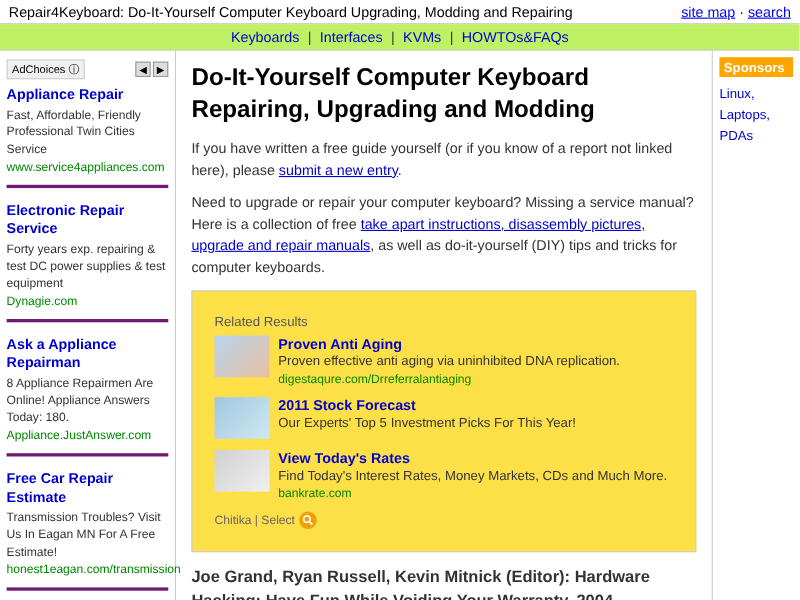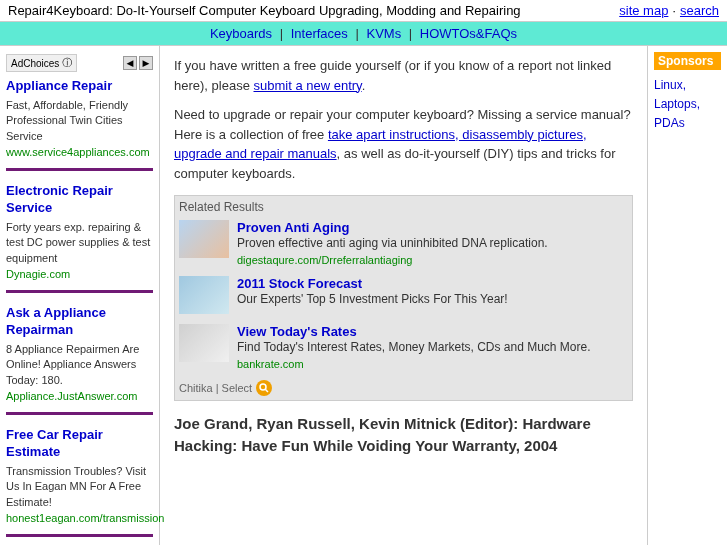--- a/index.html
+++ b/index.html
@@ -8,21 +8,21 @@
     #top-bar {
       background: #fff;
       border-bottom: 1px solid #ccc;
       padding: 3px 8px;
       display: flex;
       justify-content: space-between;
       align-items: center;
     }
 
     #nav-bar {
-      background: #5eead4;
+      background: #bef264;
       border-bottom: 1px solid #ccc;
       padding: 4px 0;
       text-align: center;
       font-size: 13px;
     }
     #nav-bar a { color: #00c; text-decoration: none; margin: 0 4px; }
     #nav-bar span { color: #333; }
 
     #layout { display: flex; width: 727px; }
 
@@ -89,23 +89,23 @@
     }
     .sponsors-links a { display: block; color: #00c; font-size: 12px; text-decoration: none; line-height: 1.6; }
 
     #main h1 { font-size: 22px; font-weight: bold; color: #000; line-height: 1.3; margin-bottom: 12px; }
 
     #main p { font-size: 13px; line-height: 1.5; margin-bottom: 10px; color: #333; }
     #main a { color: #00c; }
 
     .related-results-box {
       border: 1px solid #ccc;
-      padding: 4px;
+      padding: 20px;
       margin: 12px 0;
-      background: #e5e5e5;
+      background: #fde047;
     }
     .related-results-label { font-size: 12px; color: #555; margin-bottom: 6px; }
 
     .related-item { display: flex; margin-bottom: 10px; gap: 8px; }
     .related-thumb {
       width: 50px;
       height: 38px;
       background: #ccc;
       flex-shrink: 0;
       display: flex; align-items: center; justify-content: center;
@@ -201,20 +201,21 @@
       <div class="sidebar-ad-url">honest1eagan.com/transmission</div>
     </div>
 
     <div class="sidebar-ad">
       <div class="sidebar-ad-title">Sears® Appliance Repair</div>
 
     </div>
   </div>
 
   <div id="main">
+    <h1>Do-It-Yourself Computer Keyboard Repairing, Upgrading and Modding</h1>
 
     <p>
       If you have written a free guide yourself (or if you know of a report not linked here), please <a href="#" style="text-decoration:underline;color:#00c;">submit a new entry</a>.
     </p>
 
     <p>
       Need to upgrade or repair your computer keyboard? Missing a service manual?
       Here is a collection of free <a href="#" style="text-decoration:underline;color:#00c;">take apart instructions, disassembly pictures, upgrade and repair manuals</a>, as well as do-it-yourself (DIY) tips and tricks for computer keyboards.
     </p>
 

